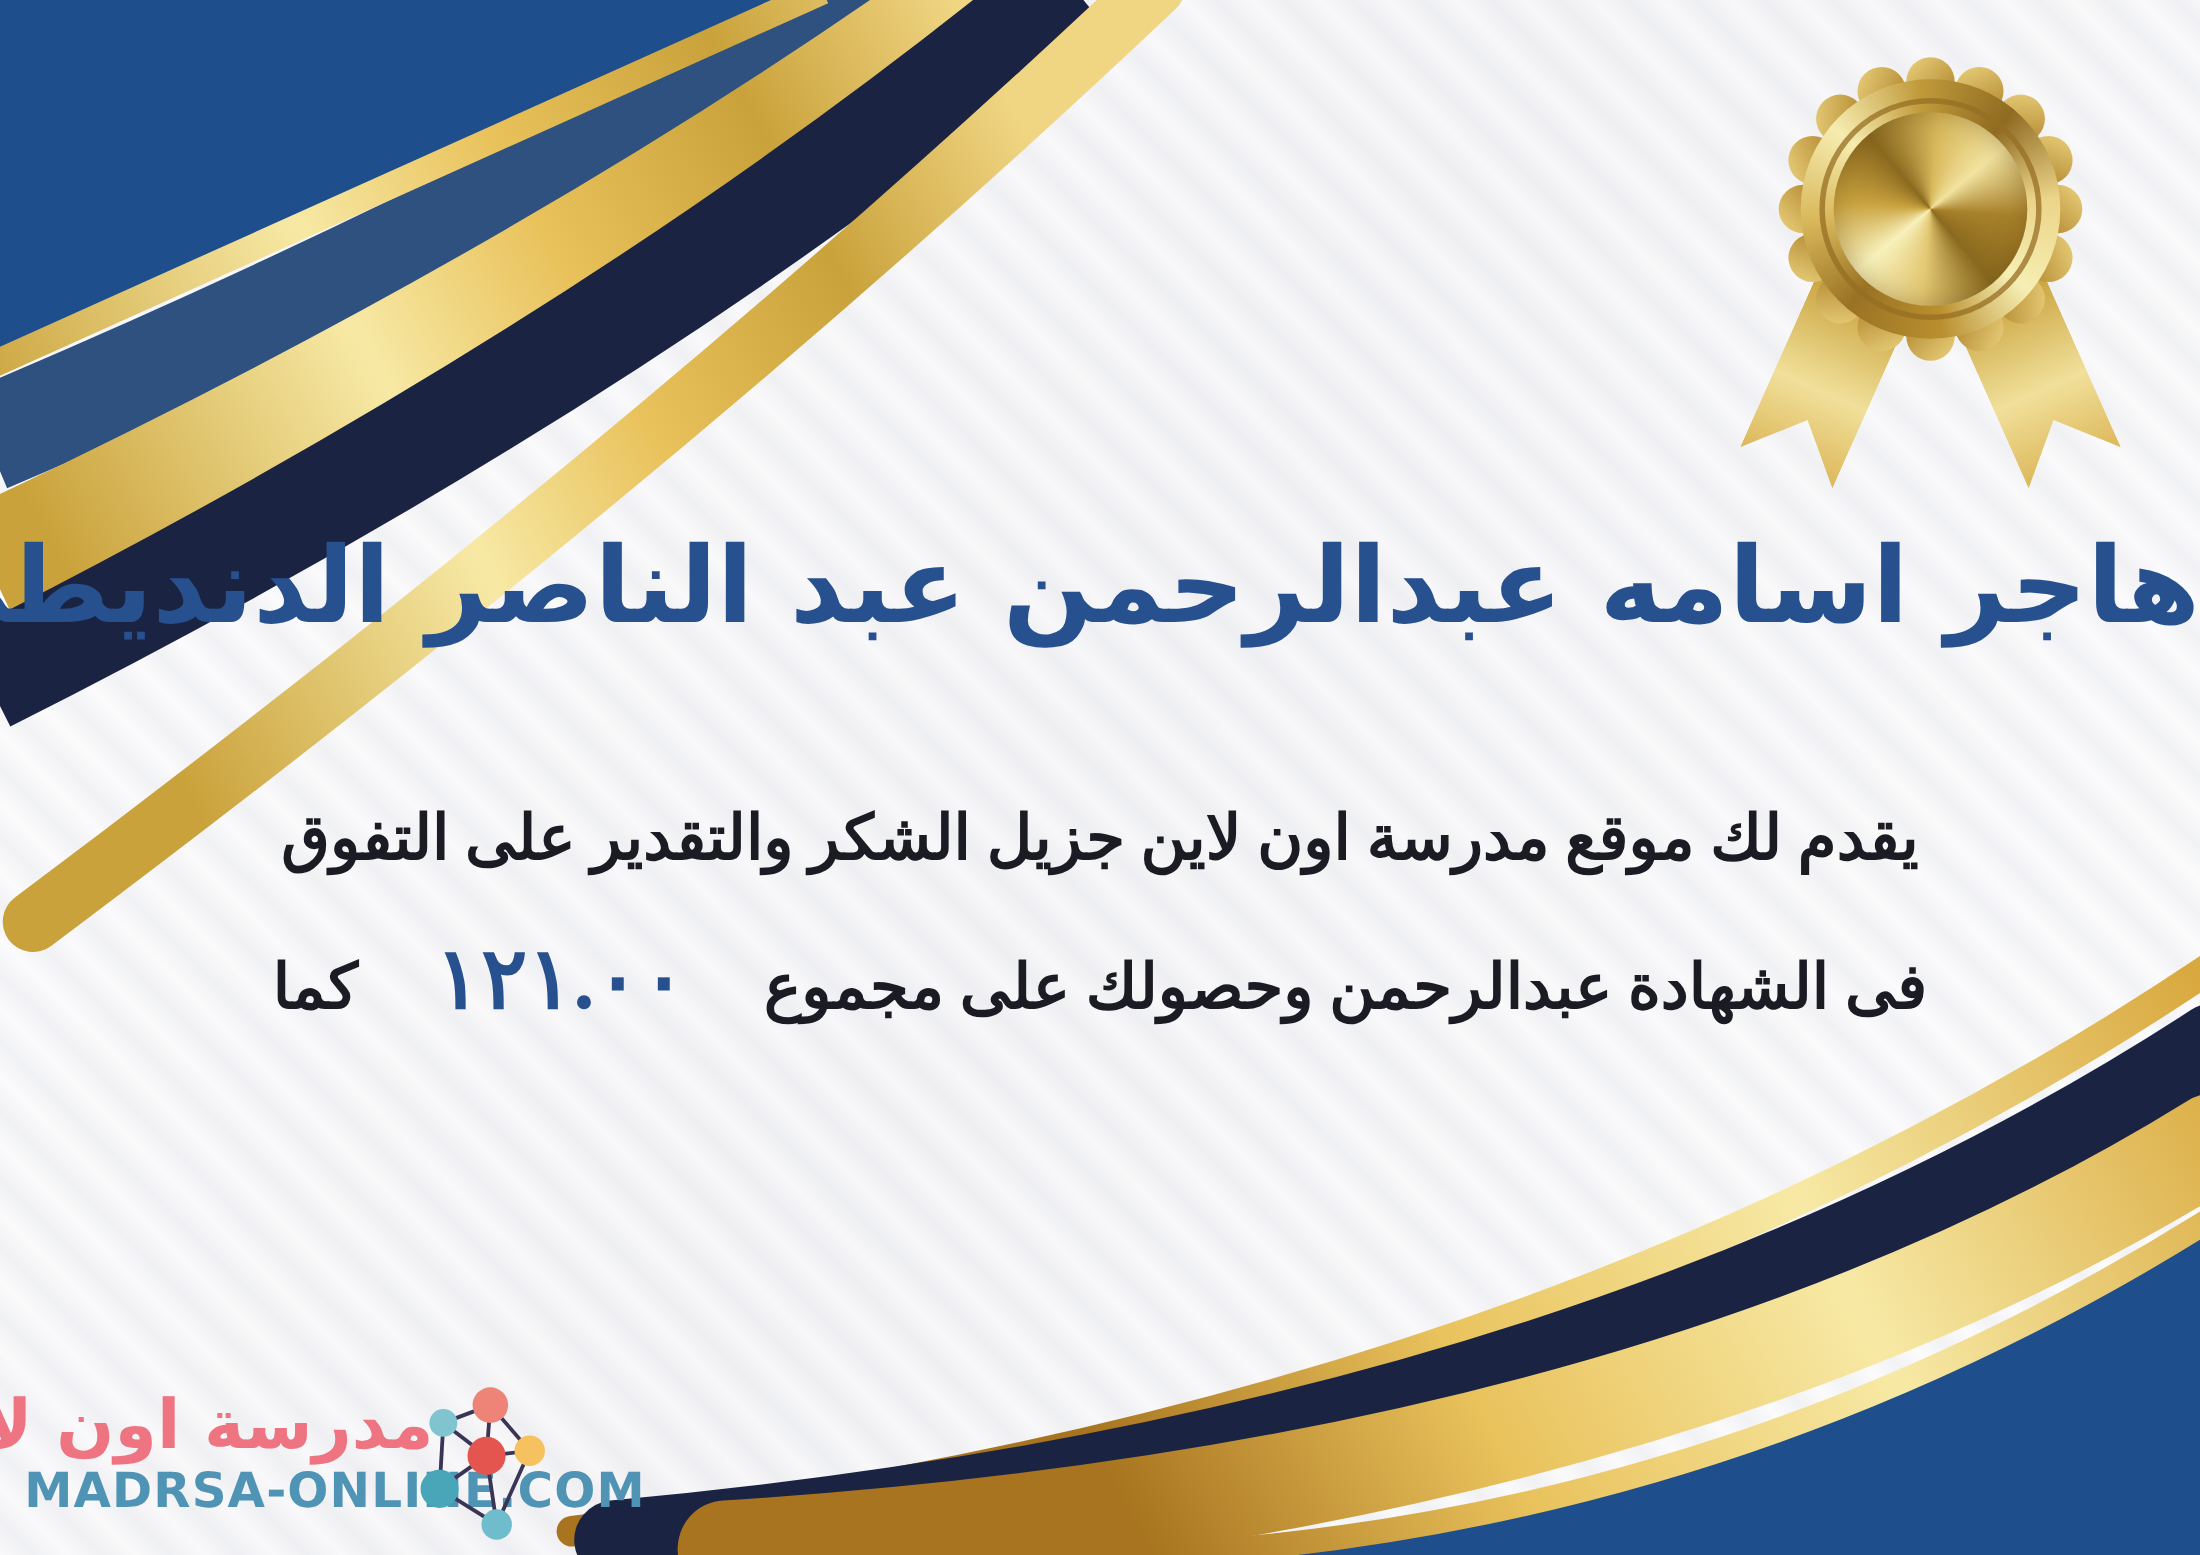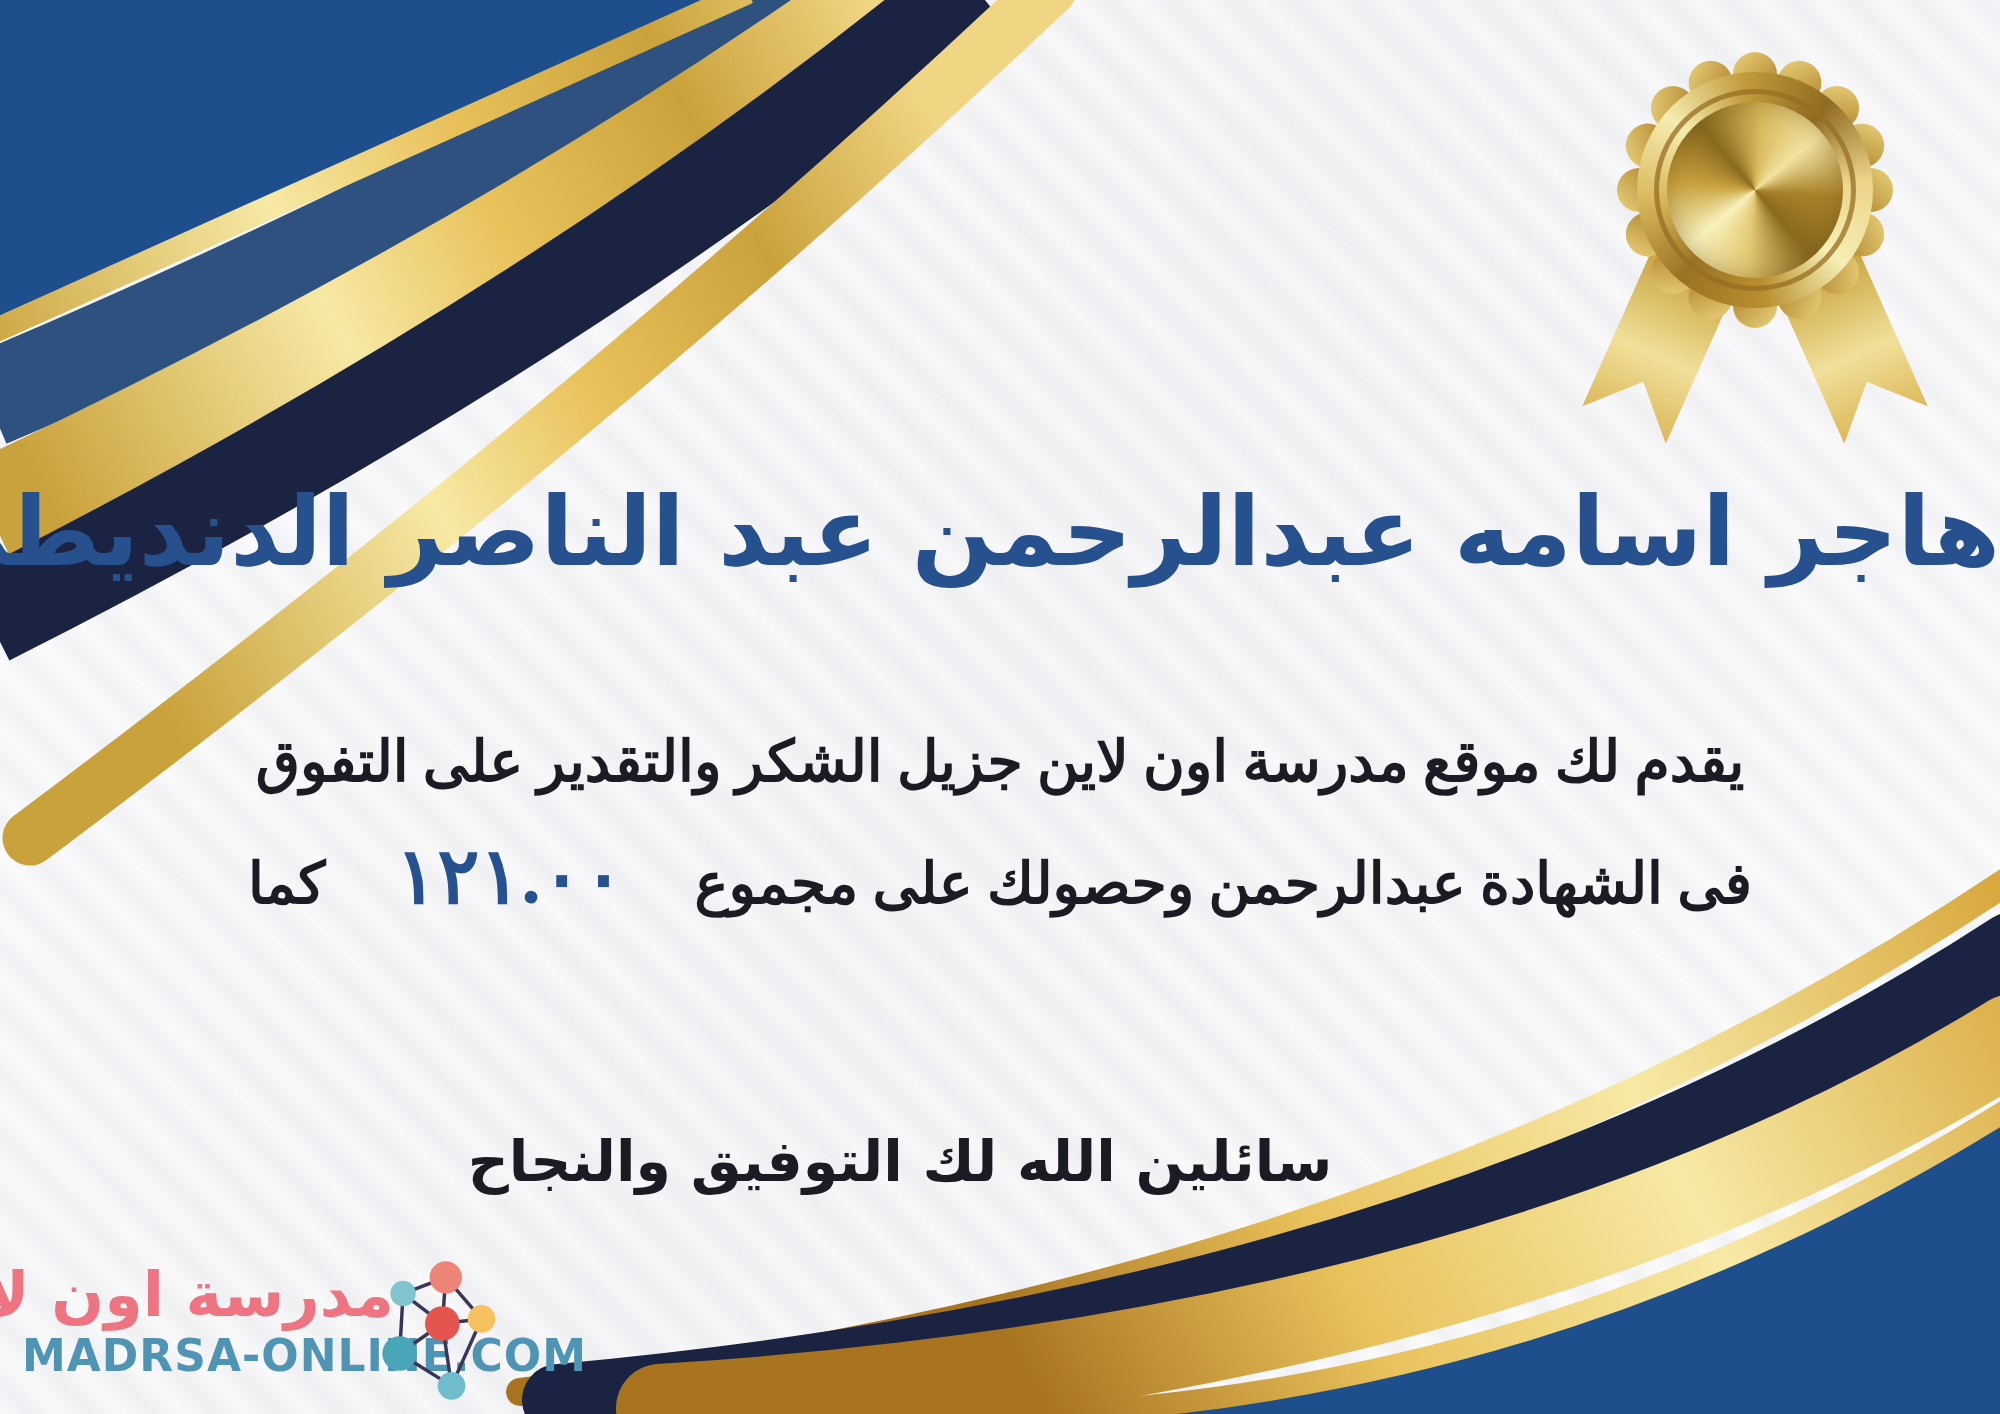--- a/index.html
+++ b/index.html
@@ -31,21 +31,21 @@
     white-space:nowrap;
   }
   .body-line{
     font-size:57px;font-weight:bold;color:#1b1b24;font-family:Liberation Serif, serif;
   }
   .l1{top:728px;}
   .l2{top:826px;}
   .l3{top:933px;}
   .closing{top:1128px;width:1800px;font-size:57px;font-weight:bold;color:#1b1b24;}
   .score{
-    display:inline-block;margin:5px 70px;
+    display:inline-block;margin:18px 70px;
     font-size:78px;font-weight:bold;color:#27508f;
   }
 
   
   .medal{position:absolute;left:1615px;top:30px;width:280px;height:420px;}
   .ribbon{
     position:absolute;top:240px;width:92px;height:170px;z-index:1;
     background:linear-gradient(180deg,#caa440 0%,#f1e09a 55%,#dcb75a 100%);
     clip-path:polygon(0 0,100% 0,100% 100%,50% 72%,0 100%);
     transform-origin:top center;
@@ -152,21 +152,20 @@
 
   <div class="txt name">هاجر اسامه عبدالرحمن عبد الناصر  الدنديطى</div>
 
   <div class="txt body-line l1">يقدم لك موقع مدرسة اون لاين جزيل الشكر  والتقدير على التفوق</div>
 
   <div class="txt body-line l2">
     <span>فى الشهادة عبدالرحمن وحصولك على مجموع</span><span class="score">١٢١.٠٠</span><span>كما</span>
   </div>
 
 
-  <div class="txt closing">سائلين الله لك التوفيق  والنجاح</div>
 
   <div class="logo">
     <div class="logo-ar">مدرسة اون لاين</div>
     <div class="logo-en">MADRSA-ONLINE.COM</div>
     <svg class="logo-icon" viewBox="0 0 100 130" aria-hidden="true">
       <g stroke="#3a3456" stroke-width="3" fill="none">
         <path d="M55,22 L18,36"></path>
           <path d="M55,22 L52,62"></path>
           <path d="M55,22 L86,58"></path>
         <path d="M18,36 L52,62"></path>

